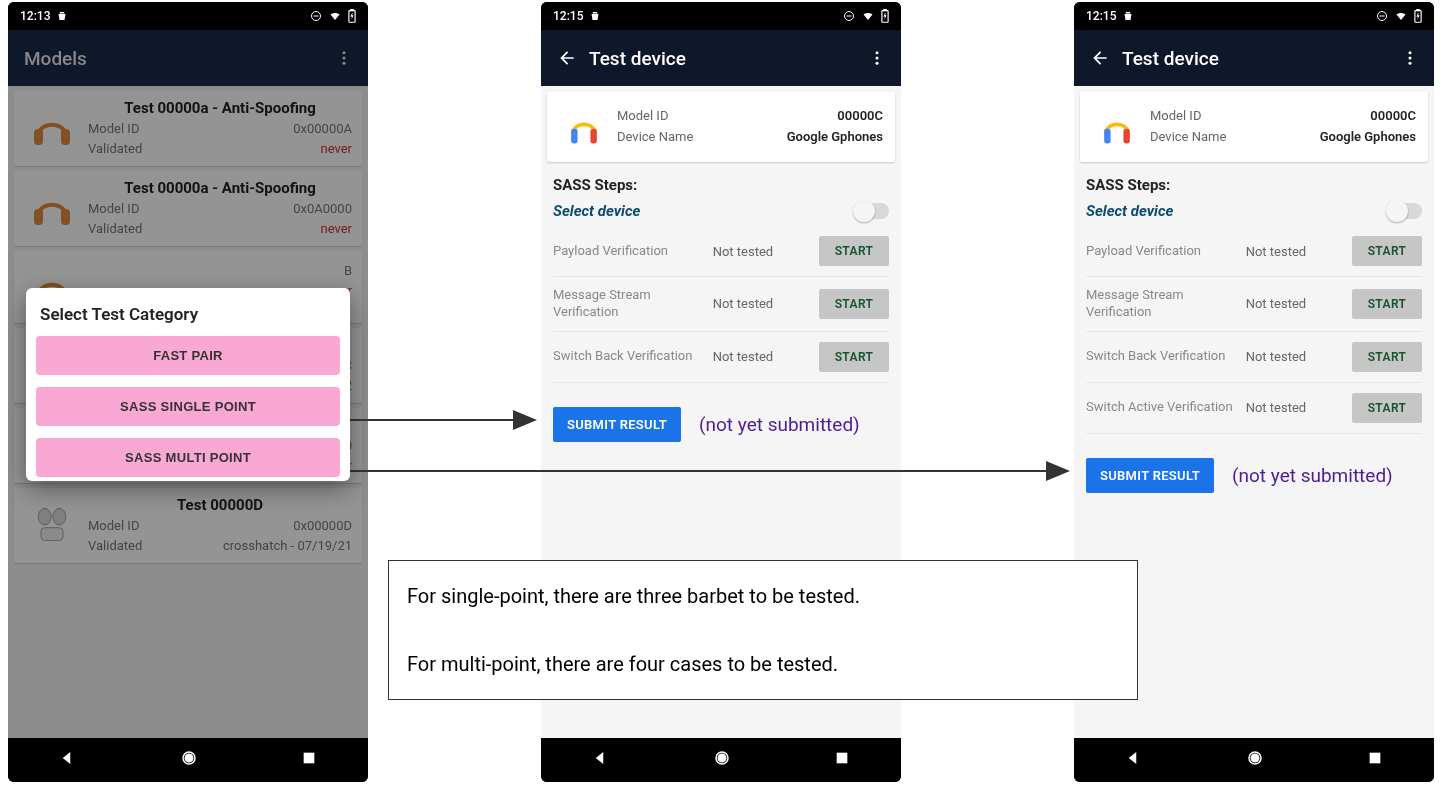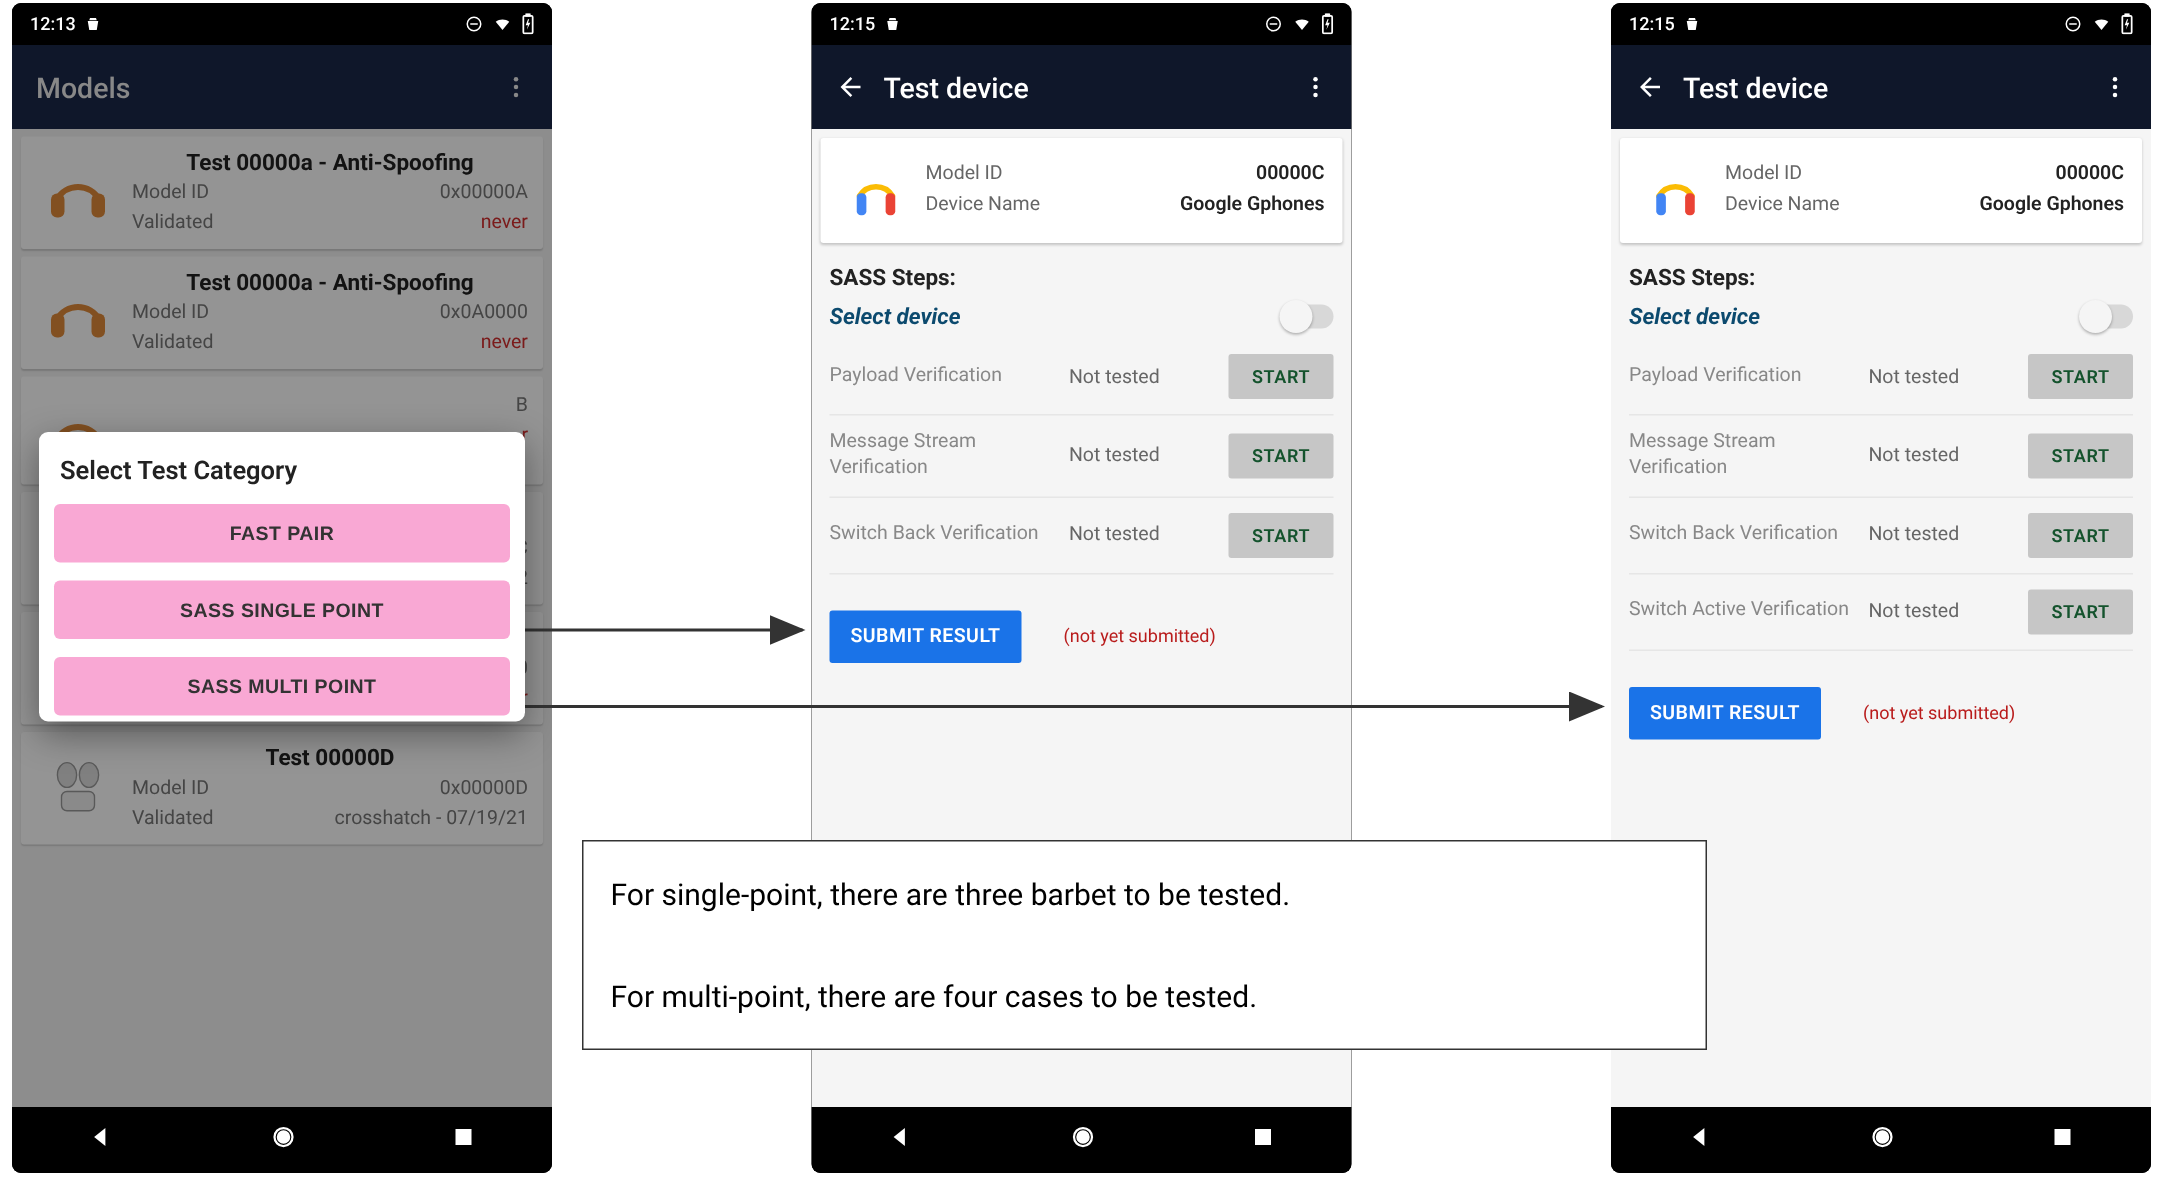--- a/index.html
+++ b/index.html
@@ -171,21 +171,21 @@
   .submit-row {
     display:flex; align-items:center;
     margin:24px 12px 0 12px;
   }
   .submit-btn {
     background:#1a73e8; color:#fff;
     font-size:13px; font-weight:600;
     padding:10px 14px; border-radius:2px;
     letter-spacing:0.3px;
   }
-  .submit-status { margin-left:28px; color:#b91c1c; font-size:12px; }
+  .submit-status { margin-left:18px; color:#4c1d95; font-size:19px; }
 
   
   svg.arrows {
     position:absolute; left:0; top:0; width:1442px; height:795px;
     pointer-events:none;
   }
 
   
   .infobox {
     position:absolute;

